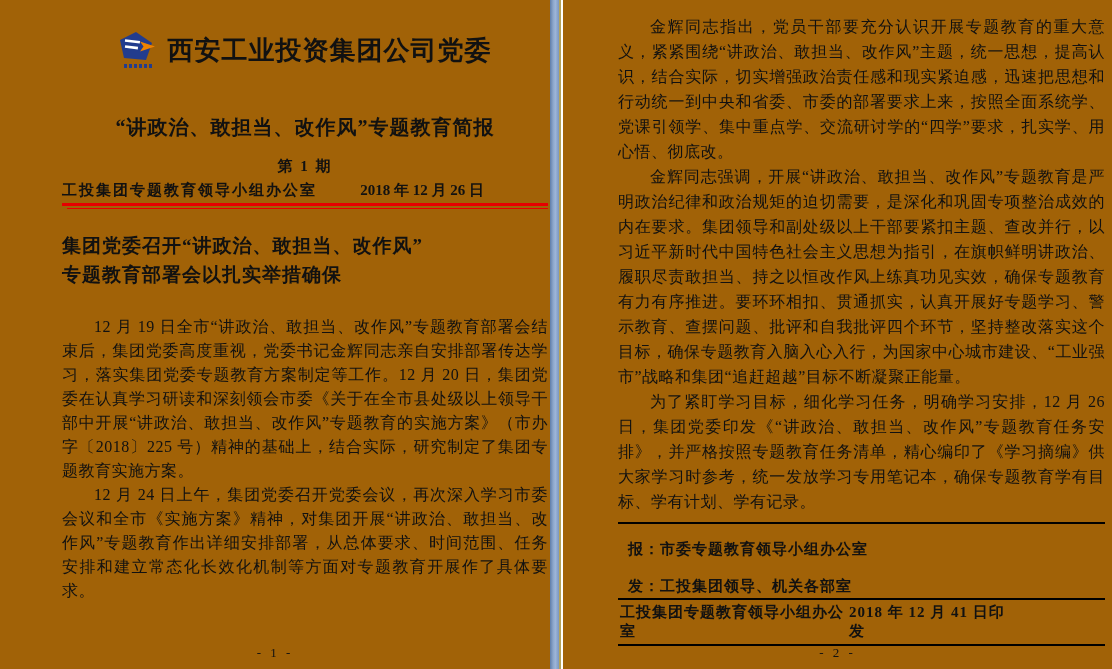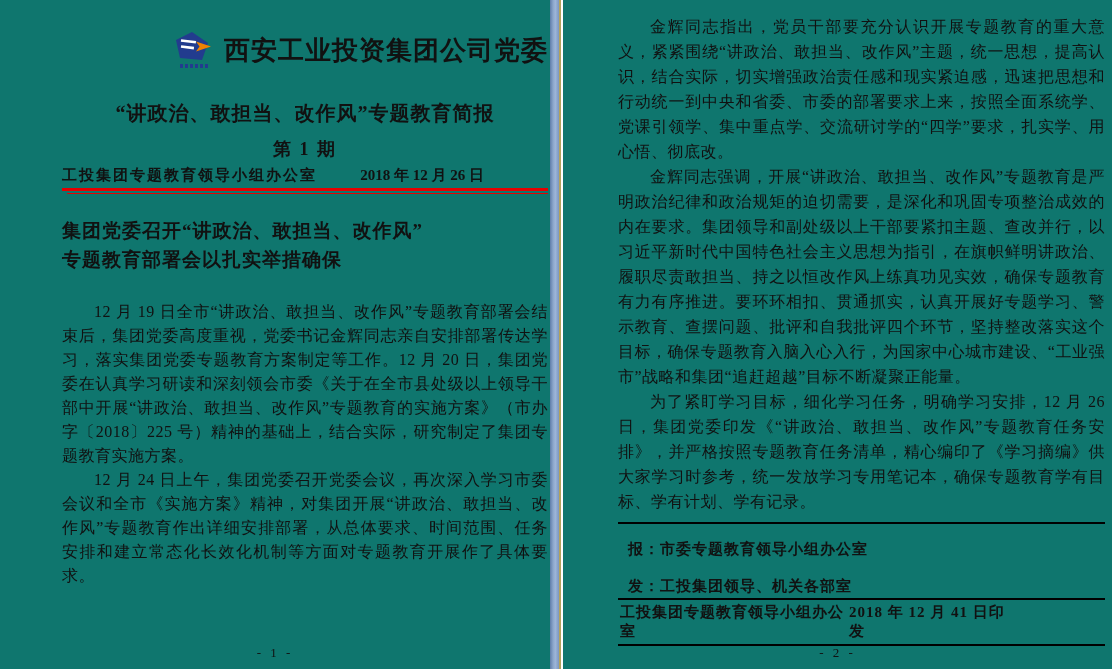--- a/index.html
+++ b/index.html
@@ -10,39 +10,39 @@
     --logo-orange:#ef8200;
     --ink:#111111;
   }
   *{box-sizing:border-box;}
   html,body{margin:0;padding:0;}
   body{
     width:1112px;height:669px;position:relative;background:#ffffff;
     font-family:"Liberation Serif","DejaVu Serif",serif;color:var(--ink);
     overflow:hidden;
   }
-  .page{position:absolute;top:0;height:669px;background:#0f766e;}
+  .page{position:absolute;top:0;height:669px;background:#a16207;}
   .page-left{left:0;width:550px;padding:0 2px 0 62px;}
   .page-right{left:563px;width:549px;padding:14px 7px 0 55px;}
 
   
   .divider{
     position:absolute;left:550px;top:0;width:11px;height:669px;
     background:linear-gradient(to right,#5f7da8 0%,var(--divider-blue) 35%,#9db5d8 60%,#7b97c0 100%);
     border-right:2px solid var(--divider-edge);
   }
 
   
-  .masthead{margin-top:28px;height:44px;display:flex;align-items:center;justify-content:flex-end;gap:11px;}
+  .masthead{margin-top:28px;height:44px;display:flex;align-items:center;justify-content:center;gap:11px;}
   .logo{width:38px;display:flex;flex-direction:column;align-items:center;}
   .logo-caption{width:28px;height:4px;margin-top:2px;
     background:repeating-linear-gradient(to right,var(--logo-blue) 0 3px,transparent 3px 5px);}
   .org-title{margin:0;font-size:26px;font-weight:bold;letter-spacing:1px;white-space:nowrap;}
-  .subtitle{margin-top:28px;text-align:center;font-size:20px;font-weight:bold;letter-spacing:1px;}
-  .issue-no{margin-top:10px;text-align:center;font-size:18px;font-weight:bold;letter-spacing:2px;}
+  .subtitle{margin-top:42px;text-align:center;font-size:20px;font-weight:bold;letter-spacing:1px;}
+  .issue-no{margin-top:16px;text-align:center;font-size:15px;font-weight:bold;letter-spacing:2px;}
   .issue-row{margin-top:5px;display:flex;justify-content:space-between;align-items:baseline;
     font-size:15px;font-weight:bold;}
   .issue-row .issuer{letter-spacing:2px;}
   .issue-row .date{margin-right:64px;text-align:right;}
   .red-rule{margin-top:3px;}
   .red-thick{height:3px;background:var(--rule-red);}
   .red-thin{height:1px;background:var(--rule-red);margin-top:2px;margin-left:5px;}
 
   .headline{margin:22px 0 0;text-align:left;font-size:19px;font-weight:bold;line-height:29px;letter-spacing:1px;}
   .headline span{display:block;}

